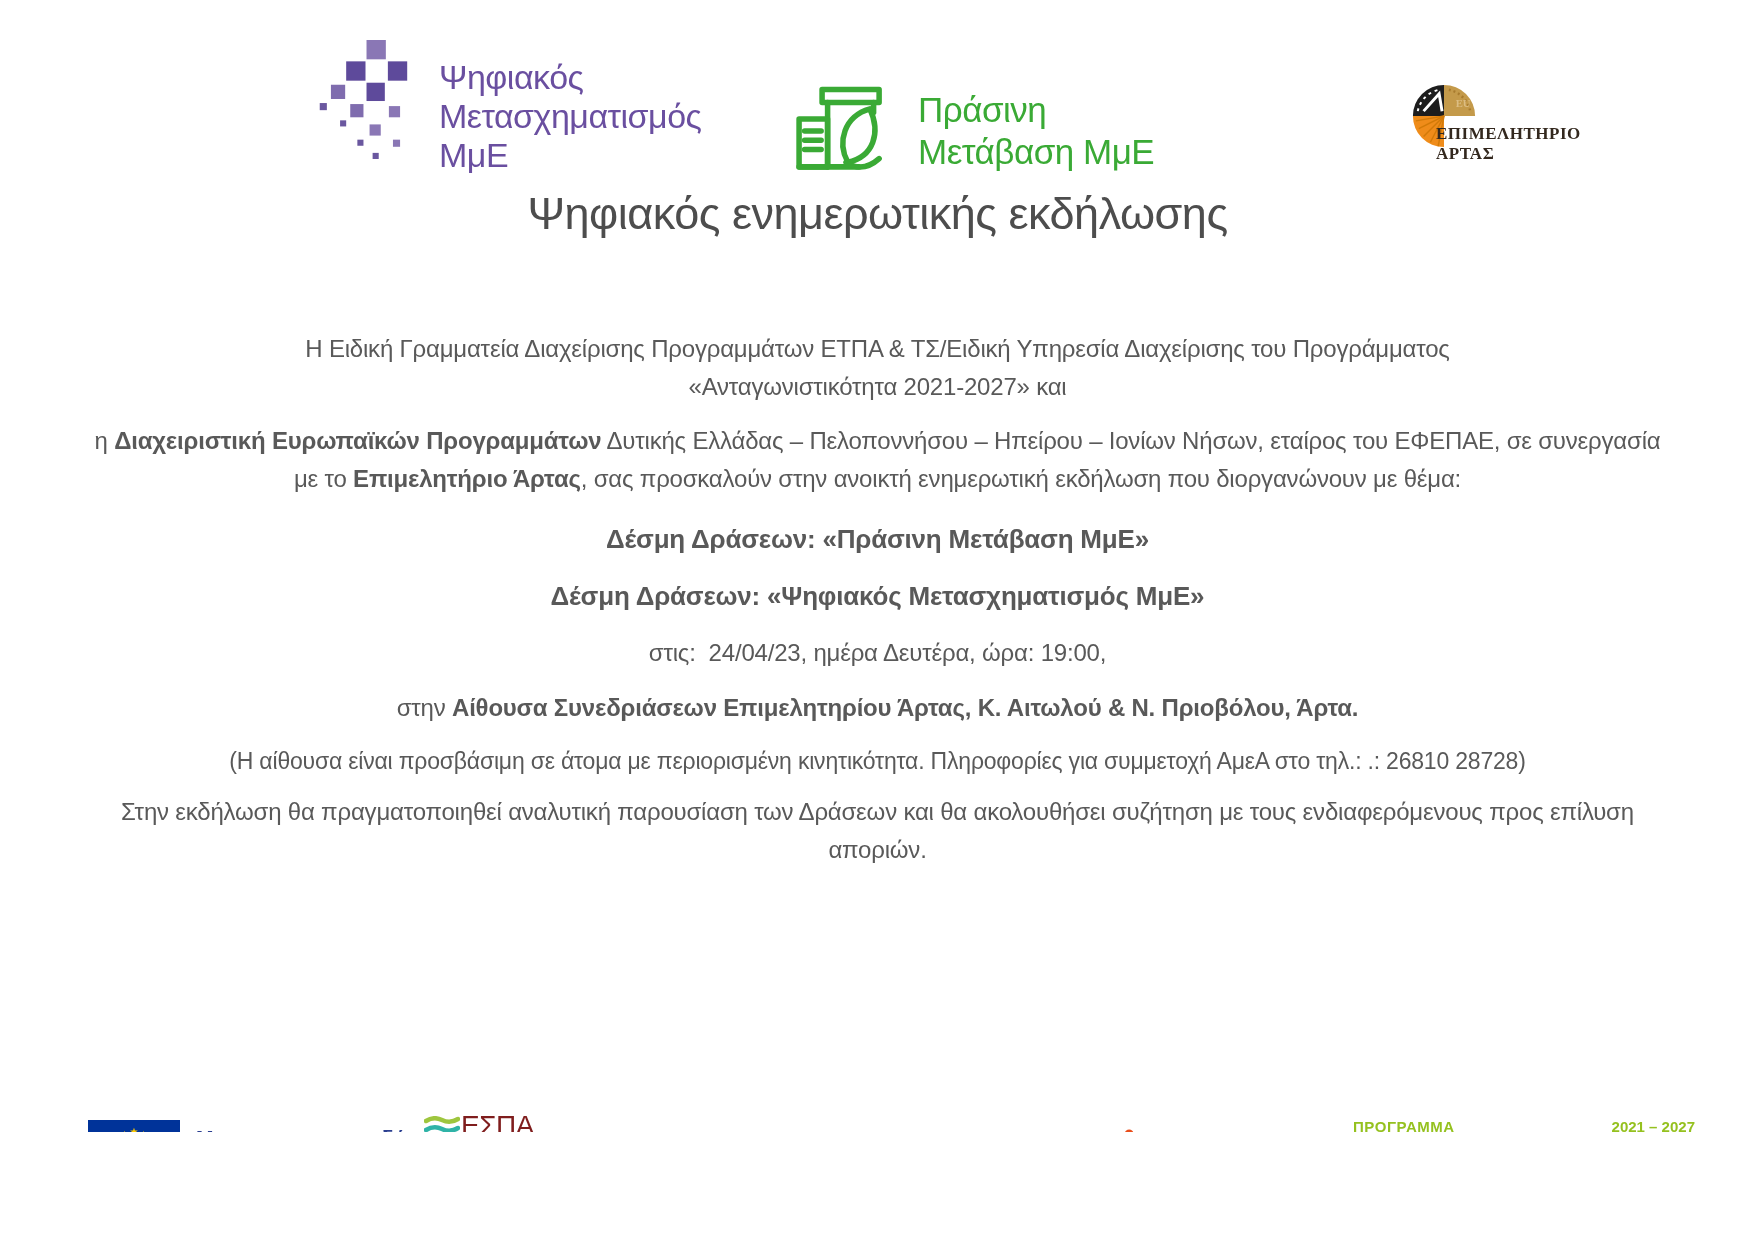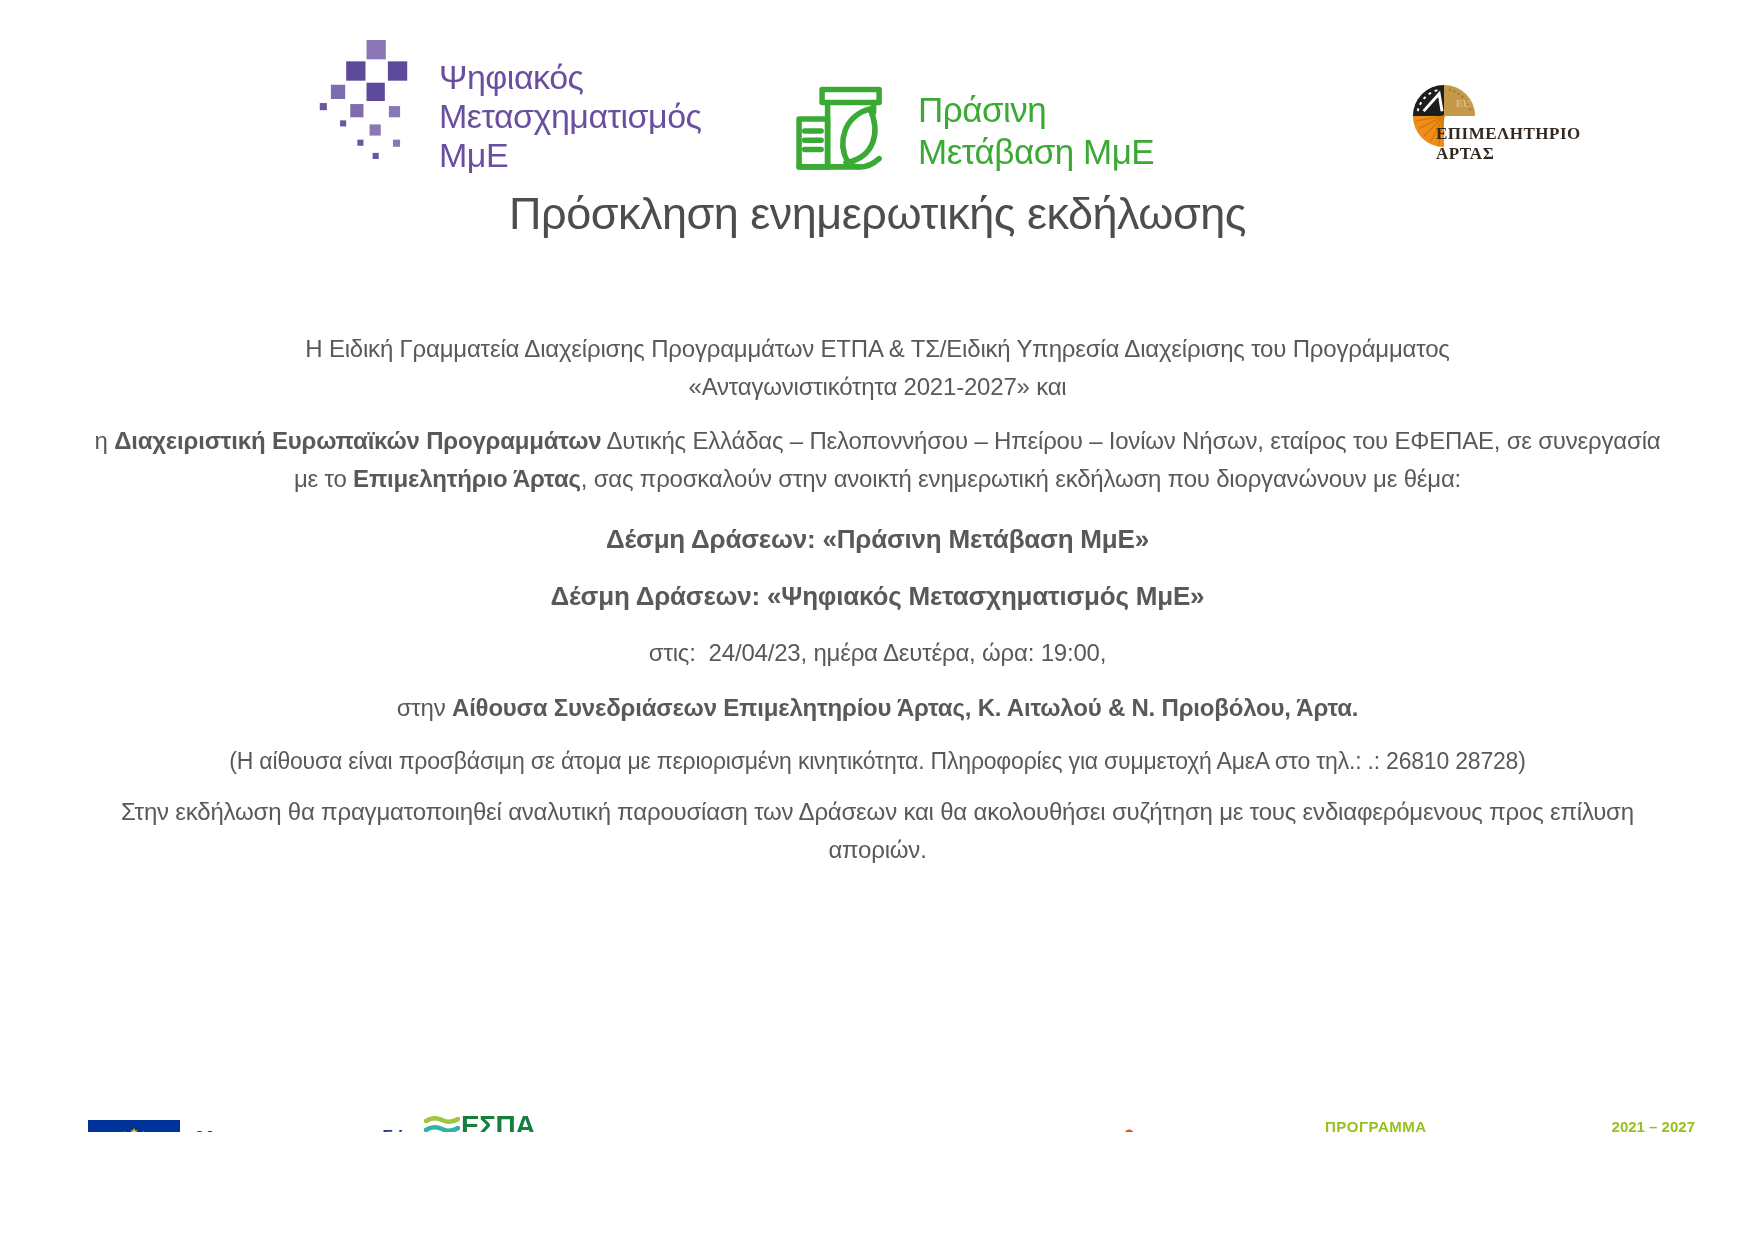--- a/index.html
+++ b/index.html
@@ -31,37 +31,37 @@
   .locline{margin-bottom:15px !important;}
   .noteline{font-size:23px;margin-bottom:13px !important;}
   .bd{font-weight:bold;}
 
   
   .eu-block{position:absolute;left:88px;top:1120px;display:flex;align-items:center;}
   .eu-block .txt{margin-left:16px;color:#2b3f90;font-weight:bold;font-size:21px;line-height:27px;}
 
   .espa{position:absolute;left:424px;top:1114px;width:98px;height:88px;}
   .espa .waves{position:absolute;left:0;top:2px;}
-  .espa .name{position:absolute;left:37px;top:-4px;color:#15803d;font-weight:bold;font-size:28px;letter-spacing:-0.5px;}
+  .espa .name{position:absolute;left:37px;top:-4px;color:#7f1d1d;font-weight:normal;font-size:28px;letter-spacing:-0.5px;}
   .espa .row{position:absolute;left:14px;top:33px;display:flex;align-items:center;gap:3px;}
   .espa .years{color:#2baae2;font-weight:bold;font-size:16px;letter-spacing:-0.5px;}
   .espa .ribbon{position:absolute;left:0;top:56px;width:98px;height:16px;background:#262f6b;
                 clip-path:polygon(0 0,100% 0,91% 100%,0 100%);
                 display:flex;align-items:center;justify-content:center;}
   .espa .ribbon span{color:#fff;font-style:italic;font-size:7.5px;letter-spacing:0.2px;white-space:nowrap;}
   .miniflag{display:inline-block;}
 
   .efepae{position:absolute;left:1108px;top:1124px;display:flex;align-items:flex-end;}
   .efepae .col{margin-left:8px;margin-top:6px;}
   .efepae .name{color:#2e6cb0;font-size:31px;font-weight:bold;letter-spacing:3px;line-height:33px;}
   .efepae .sub{color:#4d87bb;font-size:6.5px;line-height:9px;letter-spacing:0.4px;margin-top:3px;}
 
   .program{position:absolute;left:1325px;top:1118px;width:370px;}
   .program .row1{display:flex;justify-content:space-between;align-items:baseline;}
-  .program .label{color:#95c11f;font-weight:bold;font-size:15px;letter-spacing:0.5px;}
+  .program .label{color:#95c11f;font-weight:bold;font-size:15px;letter-spacing:0.5px;margin-left:28px;}
   .program .years{color:#95c11f;font-weight:bold;font-size:15px;}
   .program .name{color:#1f3b74;font-weight:bold;font-size:35px;letter-spacing:-1.5px;margin-top:1px;}
 </style>
 </head>
 <body>
 
 <div class="page">
 
   <div class="logo-digital">
     <svg width="95" height="120" viewBox="0 0 90 118">
@@ -121,21 +121,21 @@
         <path d="M35,35 L21,62"></path>
           <path d="M35,35 L29,66"></path>
       </g>
     </svg>
     <div class="txt">
       <div>ΕΠΙΜΕΛΗΤΗΡΙΟ</div>
       <div>ΑΡΤΑΣ</div>
     </div>
   </div>
 
-  <div class="doc-title">Πρόσκληση ενημερωτικής εκδήλωσης</div>
+  <div class="doc-title">Ψηφιακός ενημερωτικής εκδήλωσης</div>
 
   <div class="content">
     <p class="p1">Η Ειδική Γραμματεία Διαχείρισης Προγραμμάτων ΕΤΠΑ &amp; ΤΣ/Ειδική Υπηρεσία Διαχείρισης του Προγράμματος «Ανταγωνιστικότητα 2021-2027» και</p>
 
     <p class="p2"><span>η </span><span class="bd">Διαχειριστική Ευρωπαϊκών Προγραμμάτων</span><span> Δυτικής Ελλάδας – Πελοποννήσου – Ηπείρου – Ιονίων Νήσων, εταίρος του ΕΦΕΠΑΕ, σε συνεργασία με το </span><span class="bd">Επιμελητήριο Άρτας</span><span>, σας προσκαλούν στην ανοικτή ενημερωτική εκδήλωση που διοργανώνουν με θέμα:</span></p>
 
     <p class="h-bold">Δέσμη Δράσεων: «Πράσινη Μετάβαση ΜμΕ»</p>
     <p class="h-bold">Δέσμη Δράσεων: «Ψηφιακός Μετασχηματισμός ΜμΕ»</p>
 
     <p class="dateline">στις:  24/04/23, ημέρα Δευτέρα, ώρα: 19:00,</p>

